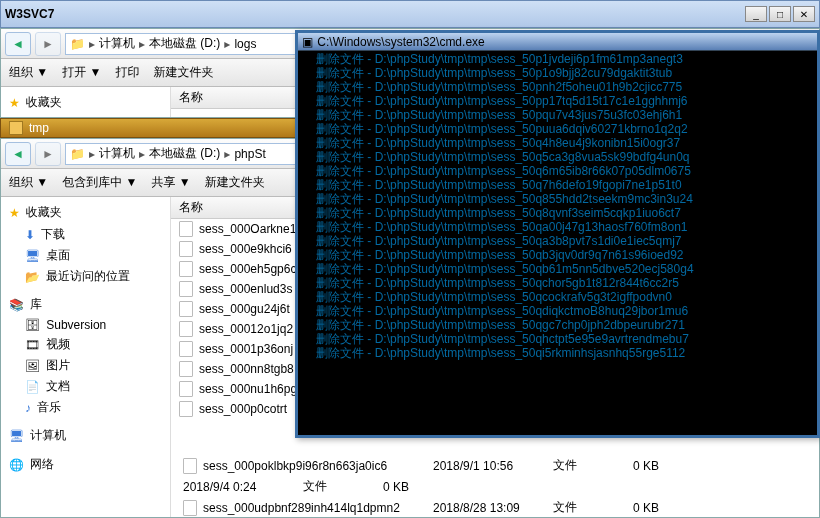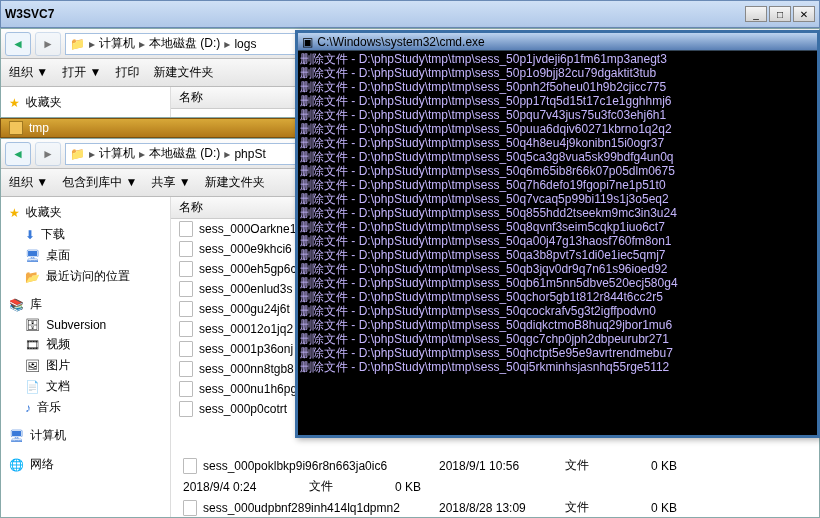--- a/index.html
+++ b/index.html
@@ -30,25 +30,25 @@
 .listarea { flex: 1; }
 .filerow { display: flex; align-items: center; gap: 6px; padding: 2px 8px; white-space: nowrap; }
 .fileicon { width: 14px; height: 16px; background: #fff; border: 1px solid #bbb; border-radius: 1px; flex-shrink: 0; }
 
 .tab { height: 20px; background: linear-gradient(#d8a838,#b07818); color: #fff; display: flex; align-items: center; padding: 0 8px; border: 1px solid #7a5010; gap: 6px; }
 .tabicon { width: 14px; height: 14px; background: #f2c45a; border: 1px solid #a07820; }
 
 
 .cmd { position: absolute; left: 295px; top: 30px; width: 525px; height: 408px; background: #000; border: 3px solid #3a6ea5; box-shadow: 2px 2px 6px rgba(0,0,0,.3); }
 .cmdtitle { height: 18px; background: linear-gradient(#bcd3f0,#5a80b5); display: flex; align-items: center; padding: 0 4px; color: #000; border-bottom: 1px solid #345; }
-.cmdbody { padding: 1px 2px; font-family: "Consolas","SimSun",monospace; font-size: 12px; line-height: 14px; color: #c4b5fd; overflow: hidden; }
+.cmdbody { padding: 1px 18px; font-family: "Consolas","SimSun",monospace; font-size: 12px; line-height: 14px; color: #0369a1; overflow: hidden; }
 .cmdline { white-space: nowrap; }
 
 .bottomrows { position: absolute; left: 175px; top: 455px; width: 640px; }
-.btmrow { display: flex; align-items: center; gap: 6px; padding: 2px 8px; }
+.btmrow { display: flex; align-items: center; padding: 2px 8px; }
 .btmrow .c1 { width: 250px; display: flex; gap: 6px; align-items: center; }
 .btmrow .c2 { width: 120px; }
 .btmrow .c3 { width: 80px; font-family: Liberation Mono, monospace; }
 .btmrow .c4 { width: 60px; text-align: left; }
 </style>
 </head>
 <body>
 
 <div class="titlebar">
   <span class="title">W3SVC7</span>
@@ -267,21 +267,20 @@
       <div class="cmdline">删除文件 - D:\phpStudy\tmp\tmp\sess_50p1jvdeji6p1fm61mp3anegt3</div>
       <div class="cmdline">删除文件 - D:\phpStudy\tmp\tmp\sess_50p1o9bjj82cu79dgaktit3tub</div>
       <div class="cmdline">删除文件 - D:\phpStudy\tmp\tmp\sess_50pnh2f5oheu01h9b2cjicc775</div>
       <div class="cmdline">删除文件 - D:\phpStudy\tmp\tmp\sess_50pp17tq5d15t17c1e1gghhmj6</div>
       <div class="cmdline">删除文件 - D:\phpStudy\tmp\tmp\sess_50pqu7v43jus75u3fc03ehj6h1</div>
       <div class="cmdline">删除文件 - D:\phpStudy\tmp\tmp\sess_50puua6dqiv60271kbrno1q2q2</div>
       <div class="cmdline">删除文件 - D:\phpStudy\tmp\tmp\sess_50q4h8eu4j9konibn15i0ogr37</div>
       <div class="cmdline">删除文件 - D:\phpStudy\tmp\tmp\sess_50q5ca3g8vua5sk99bdfg4un0q</div>
       <div class="cmdline">删除文件 - D:\phpStudy\tmp\tmp\sess_50q6m65ib8r66k07p05dlm0675</div>
       <div class="cmdline">删除文件 - D:\phpStudy\tmp\tmp\sess_50q7h6defo19fgopi7ne1p51t0</div>
-      <div class="cmdline">删除文件 - D:\phpStudy\tmp\tmp\sess_50q7vcaq5p99bi119s1j3o5eq2</div>
       <div class="cmdline">删除文件 - D:\phpStudy\tmp\tmp\sess_50q855hdd2tseekm9mc3in3u24</div>
       <div class="cmdline">删除文件 - D:\phpStudy\tmp\tmp\sess_50q8qvnf3seim5cqkp1iuo6ct7</div>
       <div class="cmdline">删除文件 - D:\phpStudy\tmp\tmp\sess_50qa00j47g13haosf760fm8on1</div>
       <div class="cmdline">删除文件 - D:\phpStudy\tmp\tmp\sess_50qa3b8pvt7s1di0e1iec5qmj7</div>
       <div class="cmdline">删除文件 - D:\phpStudy\tmp\tmp\sess_50qb3jqv0dr9q7n61s96ioed92</div>
       <div class="cmdline">删除文件 - D:\phpStudy\tmp\tmp\sess_50qb61m5nn5dbve520ecj580g4</div>
       <div class="cmdline">删除文件 - D:\phpStudy\tmp\tmp\sess_50qchor5gb1t812r844t6cc2r5</div>
       <div class="cmdline">删除文件 - D:\phpStudy\tmp\tmp\sess_50qcockrafv5g3t2igffpodvn0</div>
       <div class="cmdline">删除文件 - D:\phpStudy\tmp\tmp\sess_50qdiqkctmoB8huq29jbor1mu6</div>
       <div class="cmdline">删除文件 - D:\phpStudy\tmp\tmp\sess_50qgc7chp0jph2dbpeurubr271</div>

